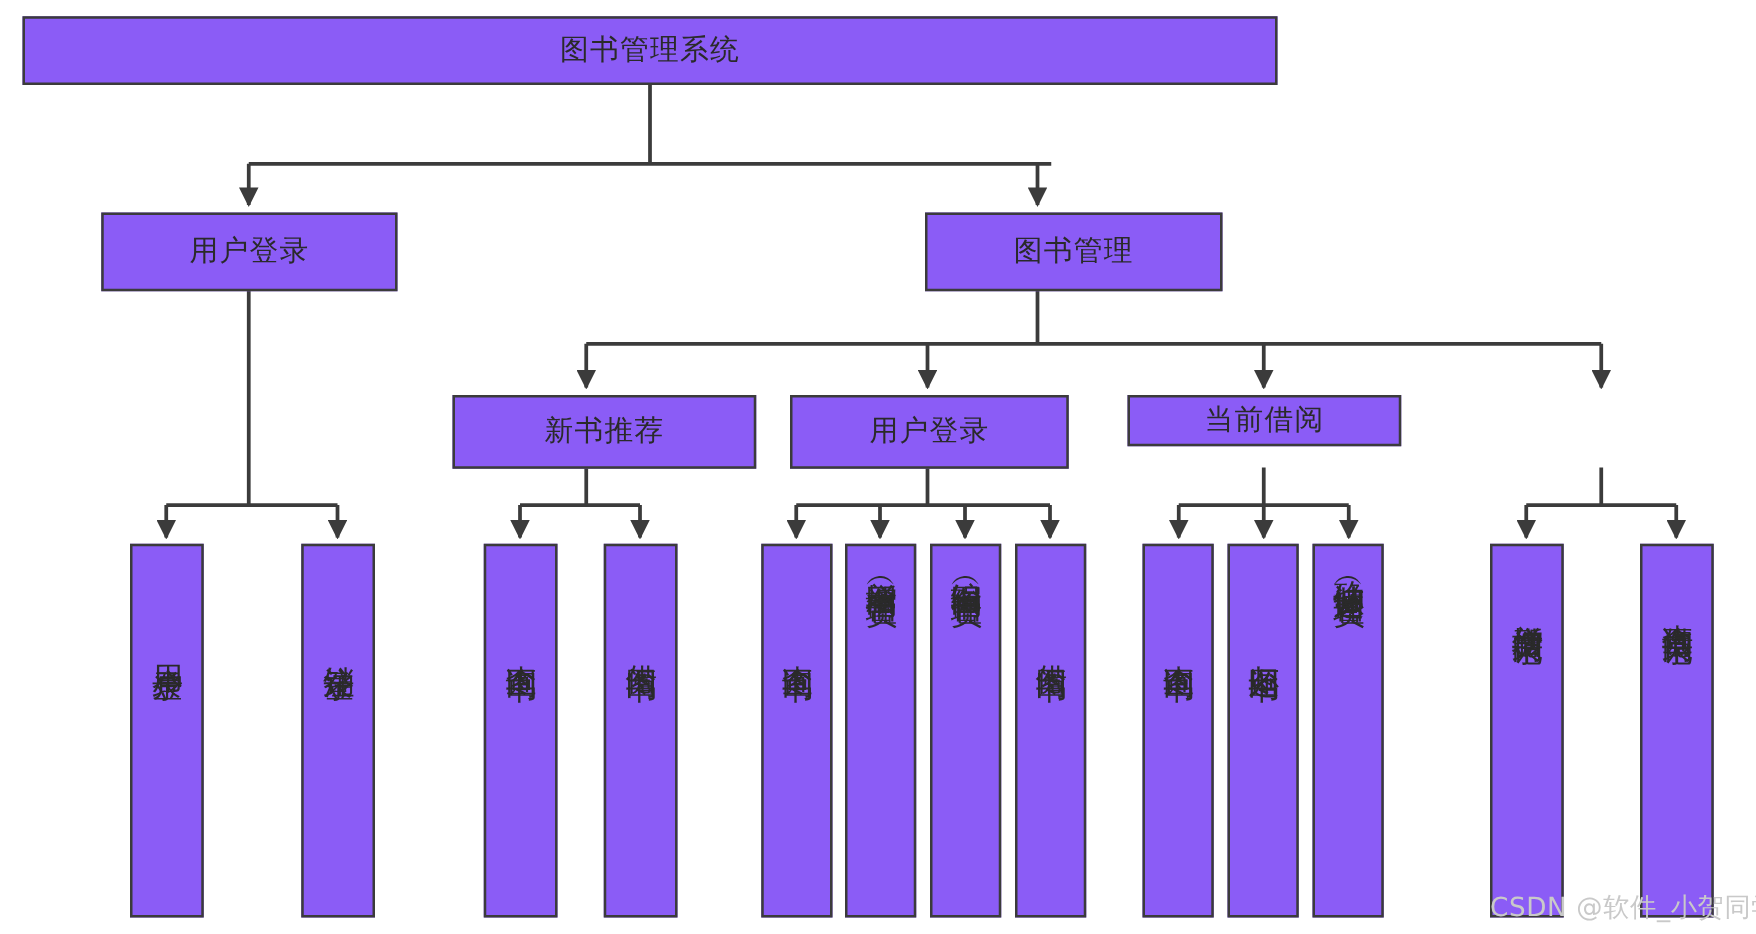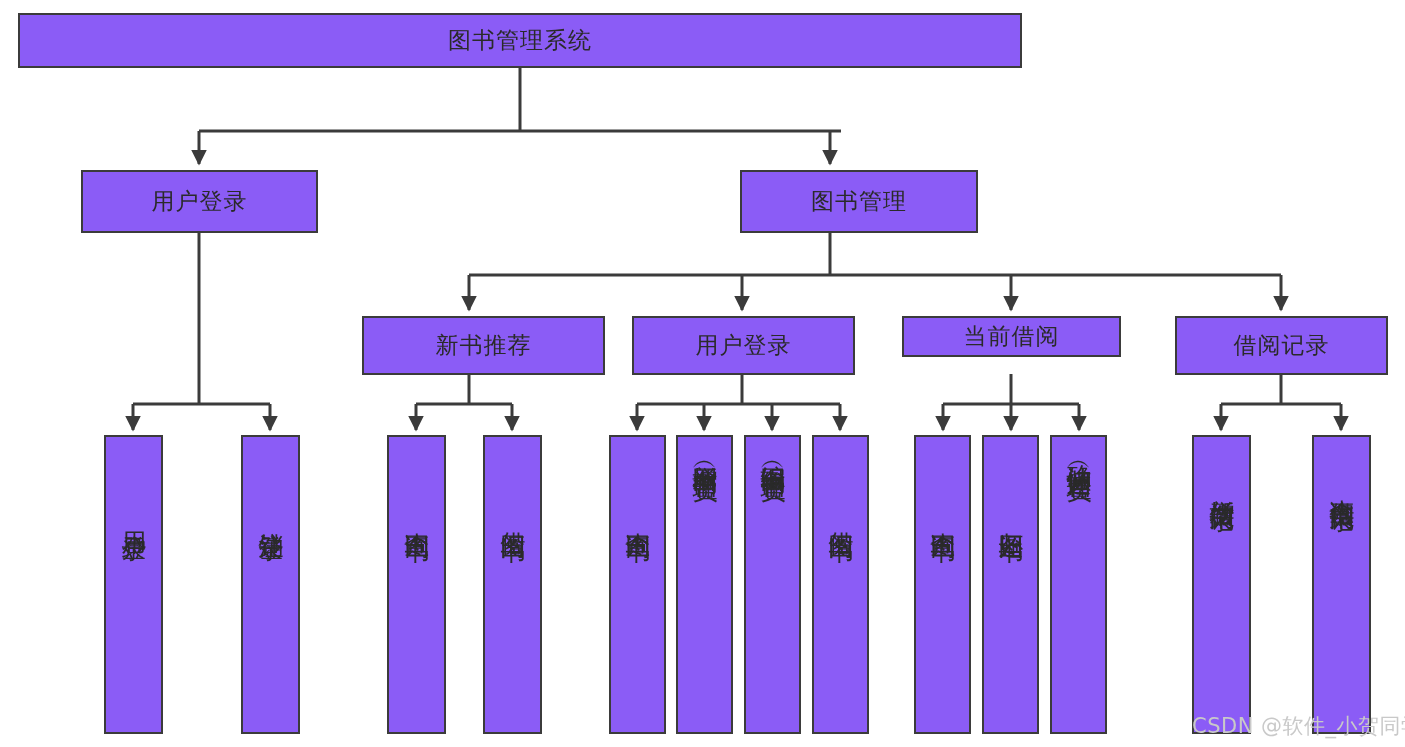--- a/index.html
+++ b/index.html
@@ -136,23 +136,20 @@
 
   <div class="node h" style="left:362px; top:316px; width:243px; height:59px;">
     <span class="lbl">新书推荐</span>
   </div>
   <div class="node h" style="left:632px; top:316px; width:223px; height:59px;">
     <span class="lbl">用户登录</span>
   </div>
   <div class="node h" style="left:902px; top:316px; width:219px; height:41px;">
     <span class="lbl">当前借阅</span>
   </div>
-  <div class="node h" style="left:1175px; top:316px; width:213px; height:59px;">
-    <span class="lbl">借阅记录</span>
-  </div>
 
   <div class="node v" style="left:104px; top:435px; width:59px; height:299px; padding-top:75px;">
     <span class="lbl">用户登录</span>
   </div>
   <div class="node v" style="left:241px; top:435px; width:59px; height:299px; padding-top:75px;">
     <span class="lbl">注销登录</span>
   </div>
 
   <div class="node v" style="left:387px; top:435px; width:59px; height:299px; padding-top:75px;">
     <span class="lbl">查询图书</span>

